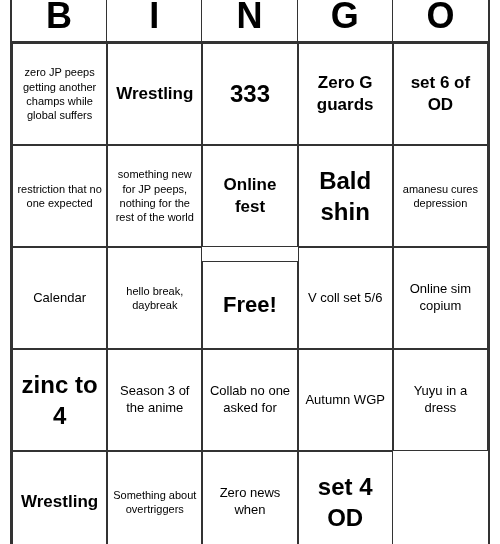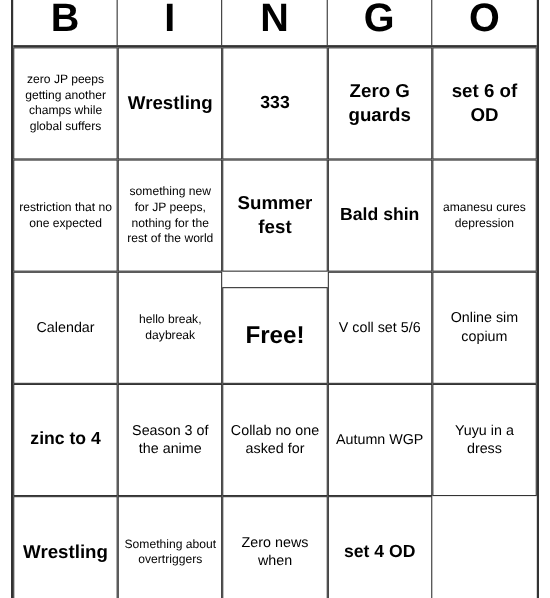--- a/index.html
+++ b/index.html
@@ -42,21 +42,21 @@
       min-height: 88px;
       display: flex;
       align-items: center;
       justify-content: center;
       text-align: center;
       padding: 4px;
       font-size: 13px;
       line-height: 1.3;
     }
     .bingo-cell.large-text {
-      font-size: 16px;
+      font-size: 24px;
       font-weight: bold;
     }
     .bingo-cell.medium-text {
       font-size: 17px;
       font-weight: bold;
     }
     .bingo-cell.free-cell {
       font-size: 22px;
       font-weight: bold;
       margin-top: 14px;
@@ -77,21 +77,21 @@
       <div class="bingo-header-cell">O</div>
     </div>
   <div class="bingo-grid">
   <div class="bingo-cell small-text">zero JP peeps getting another champs while global suffers</div>
       <div class="bingo-cell medium-text">Wrestling</div>
       <div class="bingo-cell large-text">333</div>
       <div class="bingo-cell medium-text">Zero G guards</div>
       <div class="bingo-cell medium-text">set 6 of OD</div>
       <div class="bingo-cell small-text">restriction that no one expected</div>
       <div class="bingo-cell small-text">something new for JP peeps, nothing for the rest of the world</div>
-      <div class="bingo-cell medium-text">Summer fest</div>
+      <div class="bingo-cell medium-text">Online fest</div>
       <div class="bingo-cell large-text">Bald shin</div>
       <div class="bingo-cell small-text">amanesu cures depression</div>
       <div class="bingo-cell">Calendar</div>
       <div class="bingo-cell small-text">hello break, daybreak</div>
       <div class="bingo-cell free-cell">Free!</div>
       <div class="bingo-cell">V coll set 5/6</div>
       <div class="bingo-cell">Online sim copium</div>
       <div class="bingo-cell large-text">zinc to 4</div>
       <div class="bingo-cell">Season 3 of the anime</div>
       <div class="bingo-cell">Collab no one asked for</div>

